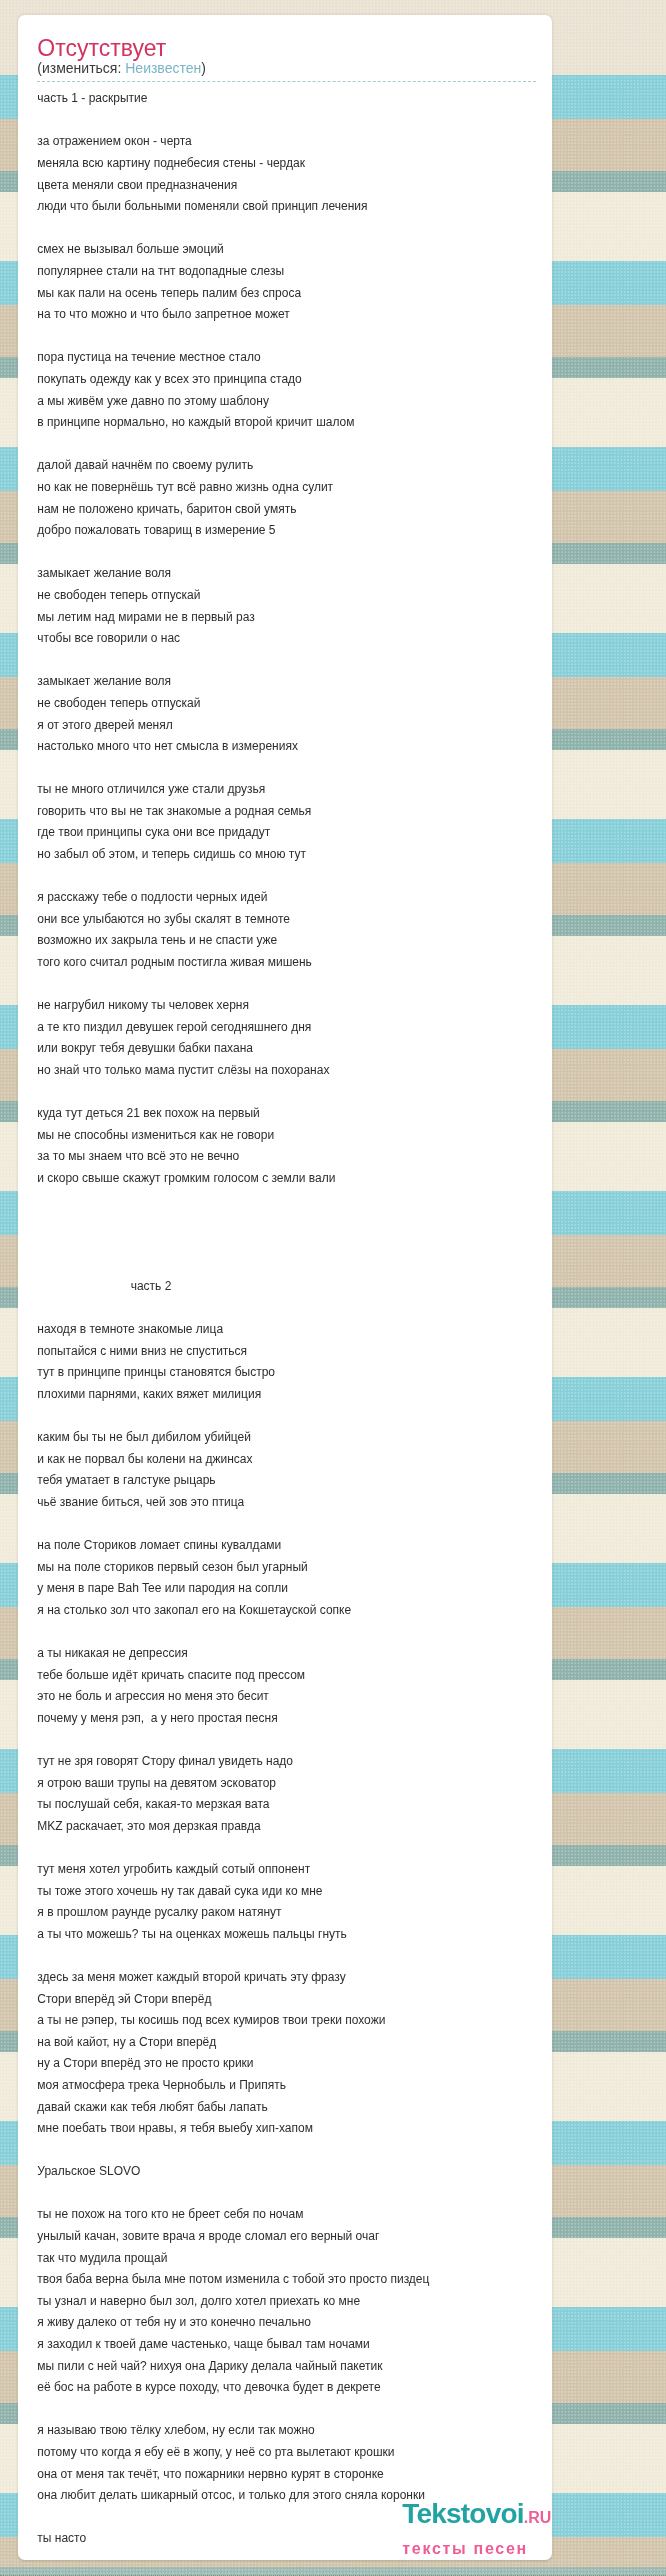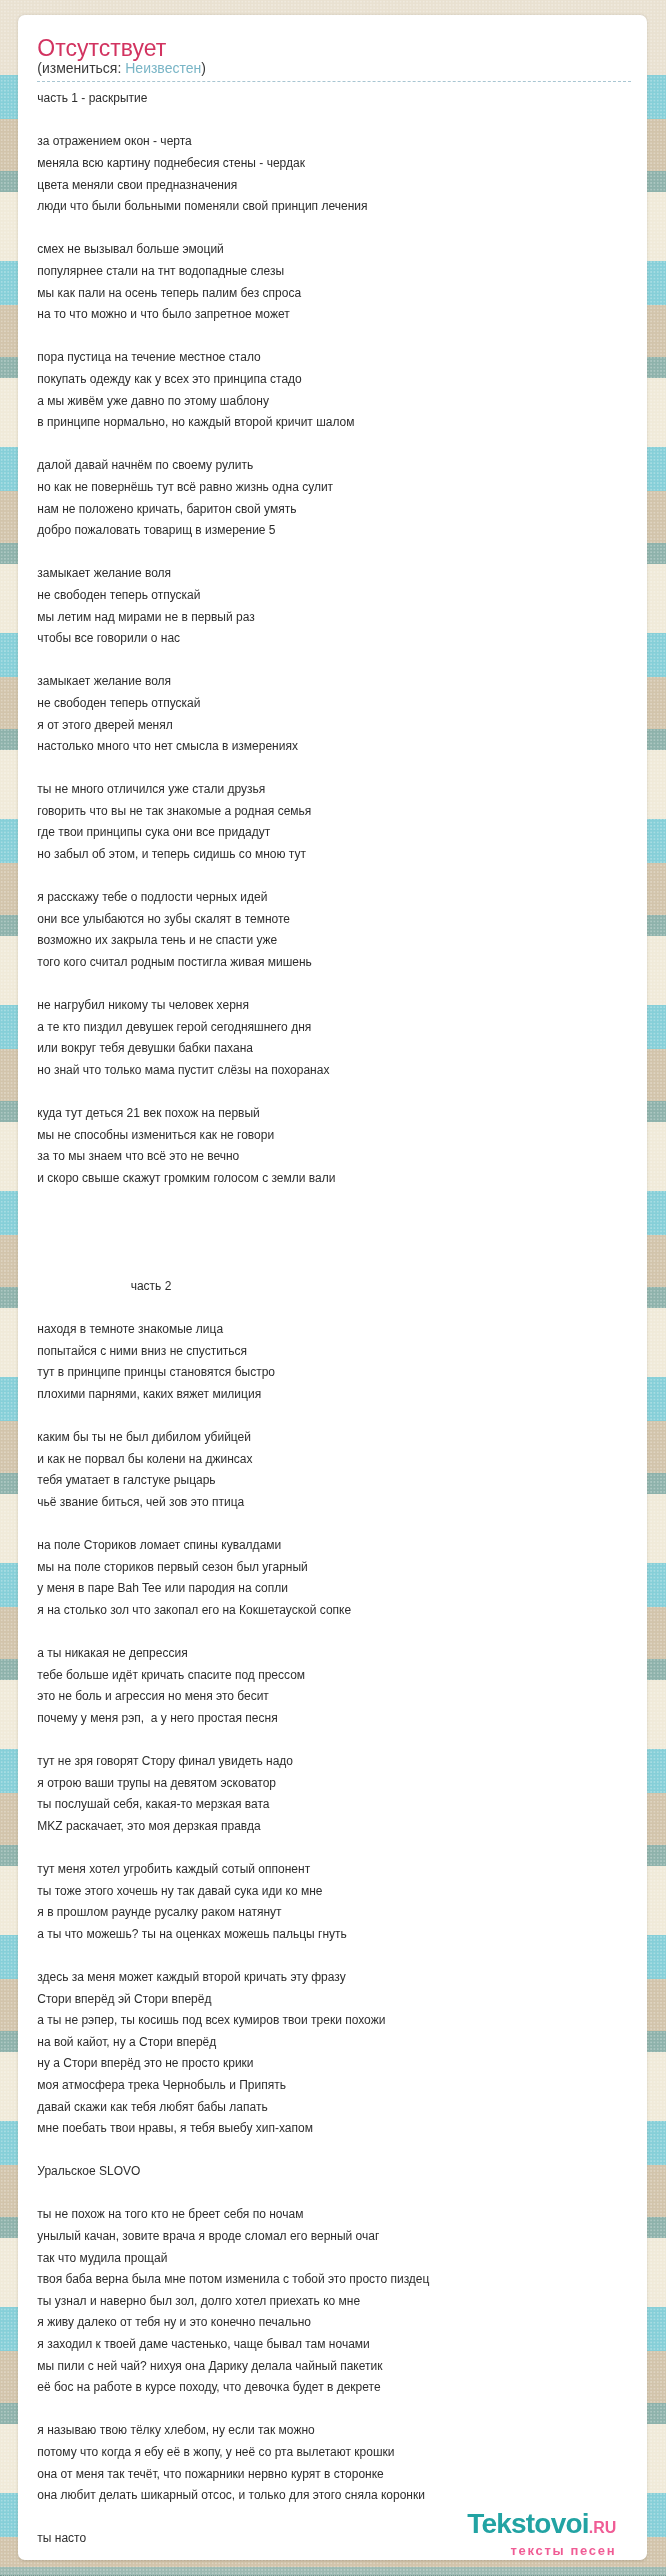--- a/index.html
+++ b/index.html
@@ -40,21 +40,21 @@
     inset: 0;
     z-index: 2;
     background-image: radial-gradient(rgba(255,255,255,0.28) 0.8px, transparent 1.1px);
     background-size: 3.3px 3.3px;
     pointer-events: none;
   }
   .card {
     position: absolute;
     left: 18.3px;
     top: 15px;
-    width: 629px;
+    width: 534px;
     height: 2545px;
     z-index: 3;
     background: #ffffff;
     border-radius: 6.7px;
     box-shadow: 0 0.8px 2.5px rgba(90,80,60,0.25);
     box-sizing: border-box;
     padding: 21.6px 16.7px 0 19px;
   }
   .song-title {
     margin: 0;
@@ -73,43 +73,43 @@
   .artist-link { color: #79b5c6; text-decoration: none; cursor: pointer; }
   .lyrics {
     margin-top: 6.7px;
     font-size: 12px;
     line-height: 21.6px;
     color: #2d2d2d;
     white-space: pre-wrap;
   }
   .site-logo {
     position: absolute;
-    right: 31px;
+    right: 1px;
     bottom: 3.3px;
-    text-align: right;
+    text-align: left;
     line-height: 1;
     cursor: pointer;
   }
   .logo-main {
     font-size: 28px;
     font-weight: bold;
     letter-spacing: -0.8px;
     color: #22a3a3;
   }
   .logo-tld {
     font-size: 16px;
     font-weight: bold;
     color: #f05c95;
   }
   .logo-tagline {
-    font-size: 13px;
+    font-size: 16px;
     font-weight: bold;
     letter-spacing: 1.7px;
     color: #f05c95;
-    margin-top: 6px;
+    margin-top: 13px;
   }
 </style>
 </head>
 <body>
 
 <div class="stripes"></div>
 <div class="bottom-band"></div>
 <div class="bg-texture"></div>
 
 <div class="card">

